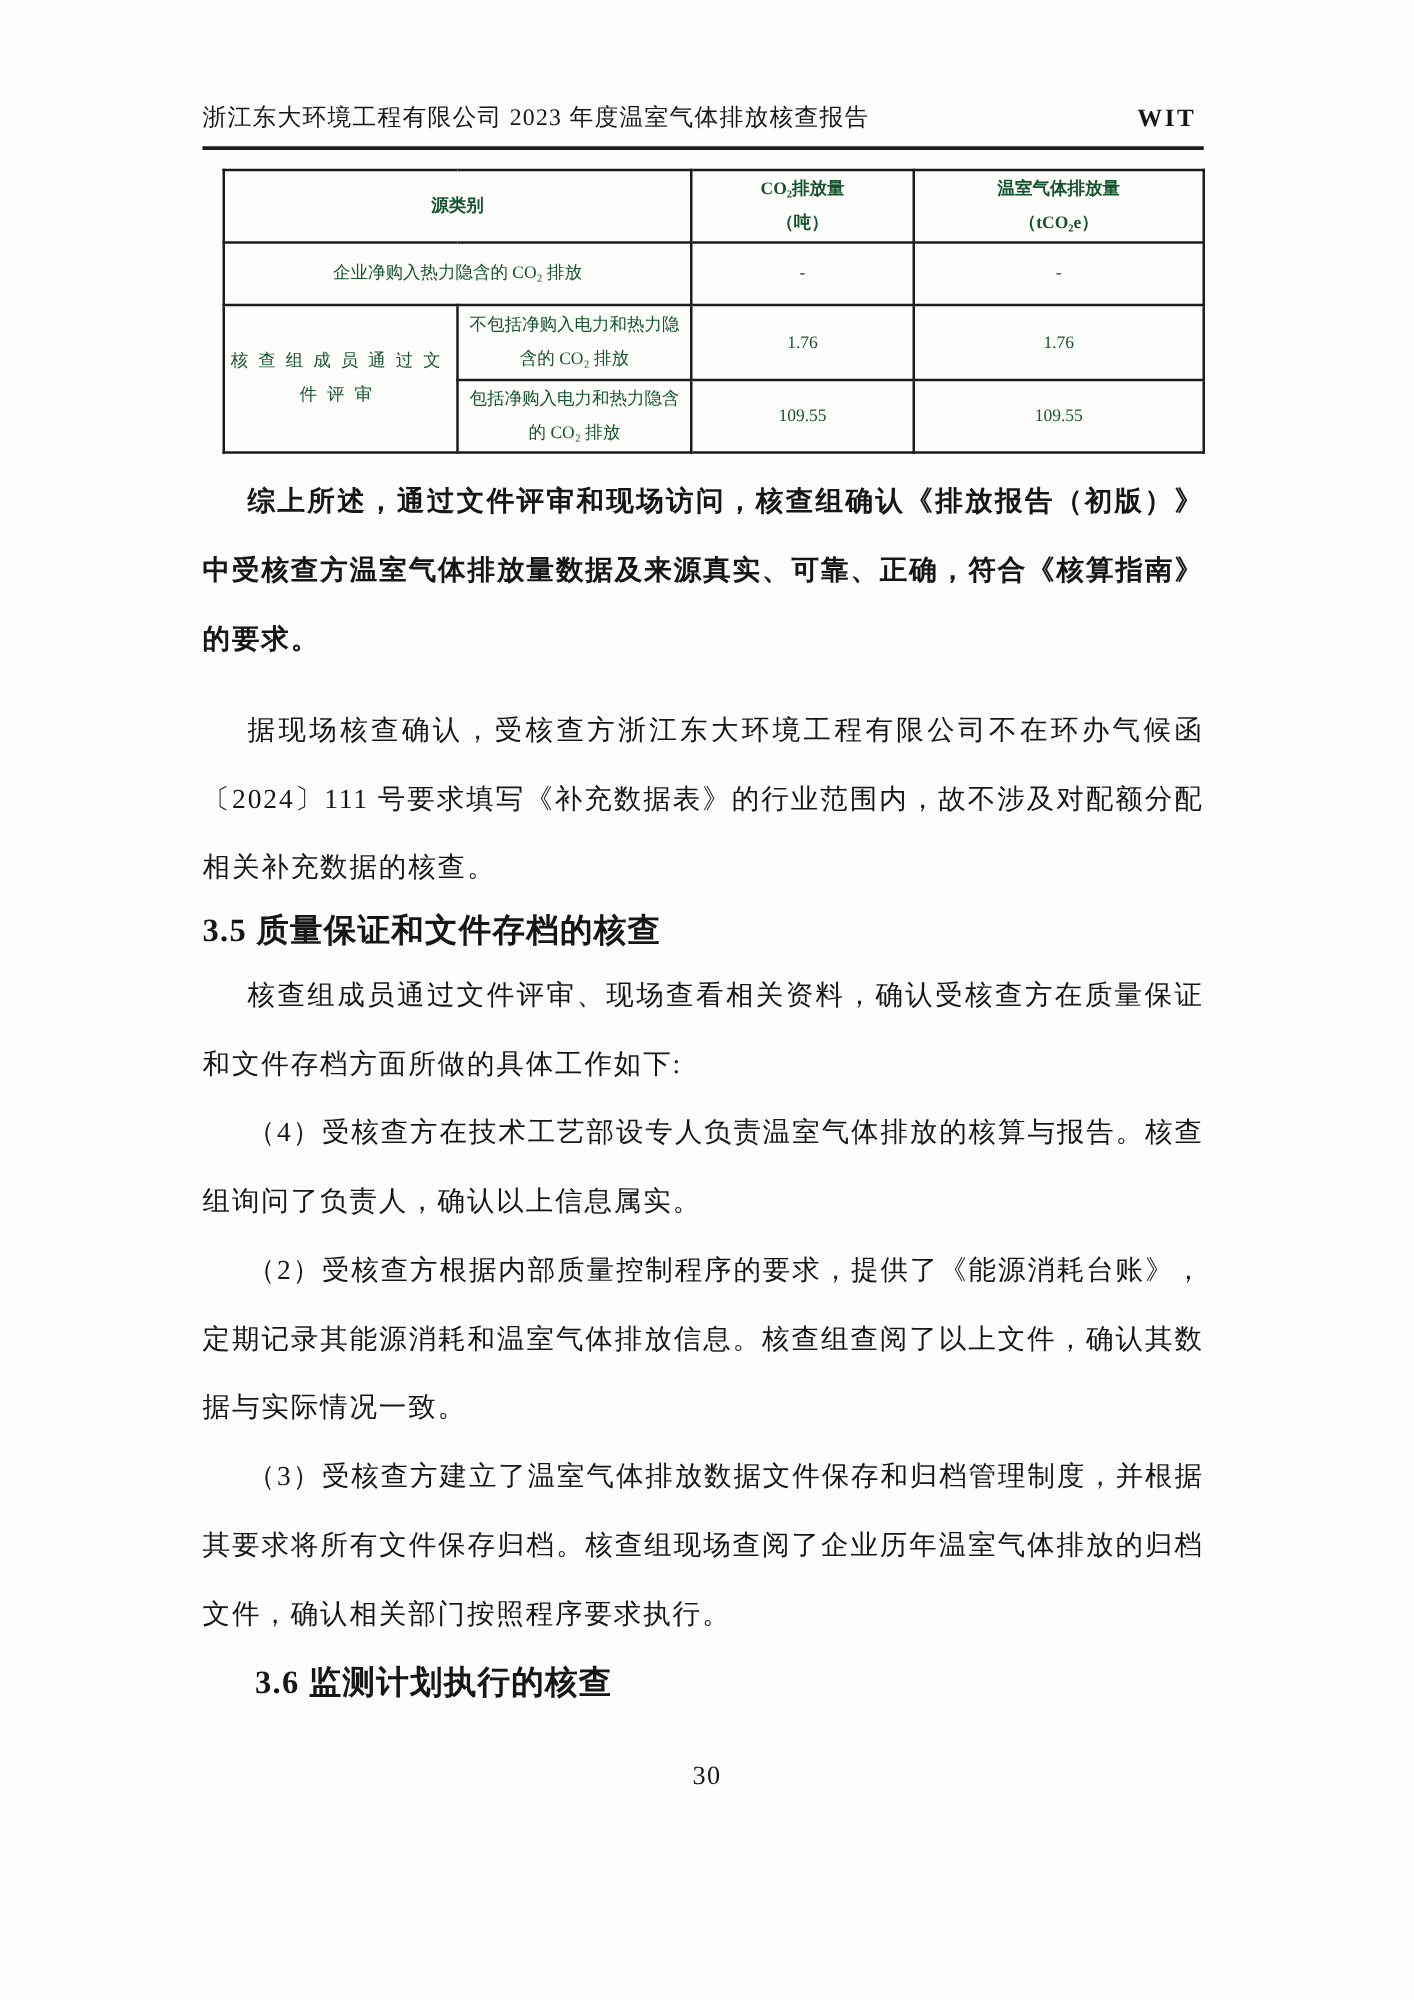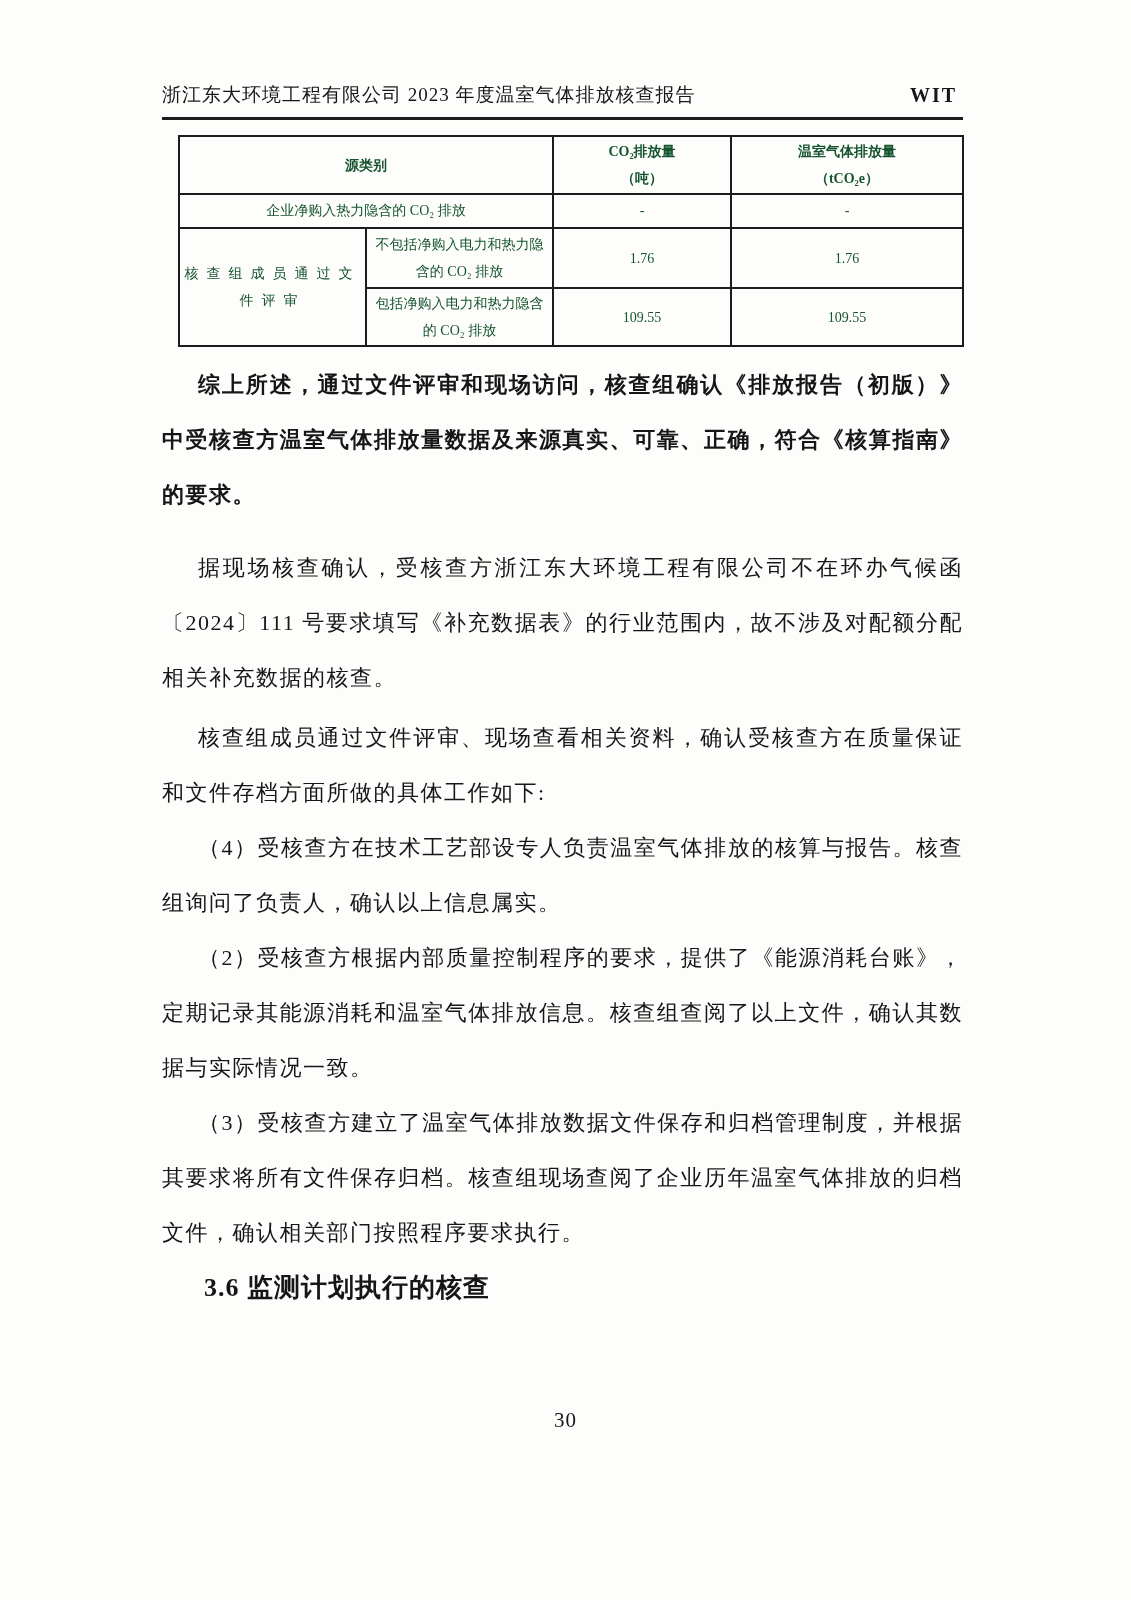--- a/index.html
+++ b/index.html
@@ -25,21 +25,21 @@
 
   
   table.emis {
     border-collapse: collapse; table-layout: fixed;
     width: 786px; margin: 15px 0 0 16px;
     font-size: 14px; color: #14532d;
   }
   table.emis td { border: 2px solid #1c1c1c; text-align: center; vertical-align: middle; padding: 1px 3px; }
   .c-sub1 { width: 100px; } .c-sub2 { width: 276px; } .c-co2 { width: 178px; } .c-ghg { width: 232px; }
   tr.hdr td { font-weight: bold; height: 58px; line-height: 27px; }
-  tr.r1 td { height: 34px; line-height: 28px; }
+  tr.r1 td { height: 50px; line-height: 28px; }
   tr.r2 td { height: 60px; line-height: 27px; }
   tr.r3 td { height: 58px; line-height: 27px; }
   td.group-cell { letter-spacing: 8px; line-height: 29px; padding: 2px 4px 2px 10px; }
 
   
   .para {
     margin: 0; font-size: 22px; line-height: 55px;
     text-align: justify; text-indent: 36px; letter-spacing: 1.5px;
   }
   .para.bold { font-weight: bold; }
@@ -103,20 +103,21 @@
         <td>109.55</td>
         <td>109.55</td>
       </tr>
     </tbody>
       </table>
 
     <p class="para bold m-top10">综上所述，通过文件评审和现场访问，核查组确认《排放报告（初版）》中受核查方温室气体排放量数据及来源真实、可靠、正确，符合《核算指南》的要求。</p>
 
     <p class="para m-top18">据现场核查确认，受核查方浙江东大环境工程有限公司不在环办气候函〔2024〕111 号要求填写《补充数据表》的行业范围内，故不涉及对配额分配相关补充数据的核查。</p>
 
+    <h2 class="h-major">3.5 质量保证和文件存档的核查</h2>
     <p class="para m-top5">核查组成员通过文件评审、现场查看相关资料，确认受核查方在质量保证和文件存档方面所做的具体工作如下:</p>
     <p class="para">（4）受核查方在技术工艺部设专人负责温室气体排放的核算与报告。核查组询问了负责人，确认以上信息属实。</p>
     <p class="para">（2）受核查方根据内部质量控制程序的要求，提供了《能源消耗台账》，定期记录其能源消耗和温室气体排放信息。核查组查阅了以上文件，确认其数据与实际情况一致。</p>
     <p class="para">（3）受核查方建立了温室气体排放数据文件保存和归档管理制度，并根据其要求将所有文件保存归档。核查组现场查阅了企业历年温室气体排放的归档文件，确认相关部门按照程序要求执行。</p>
 
     <h2 class="h-major indent m-top10">3.6 监测计划执行的核查</h2>
   </div>
 
   <div class="page-number">30</div>
 </div>

